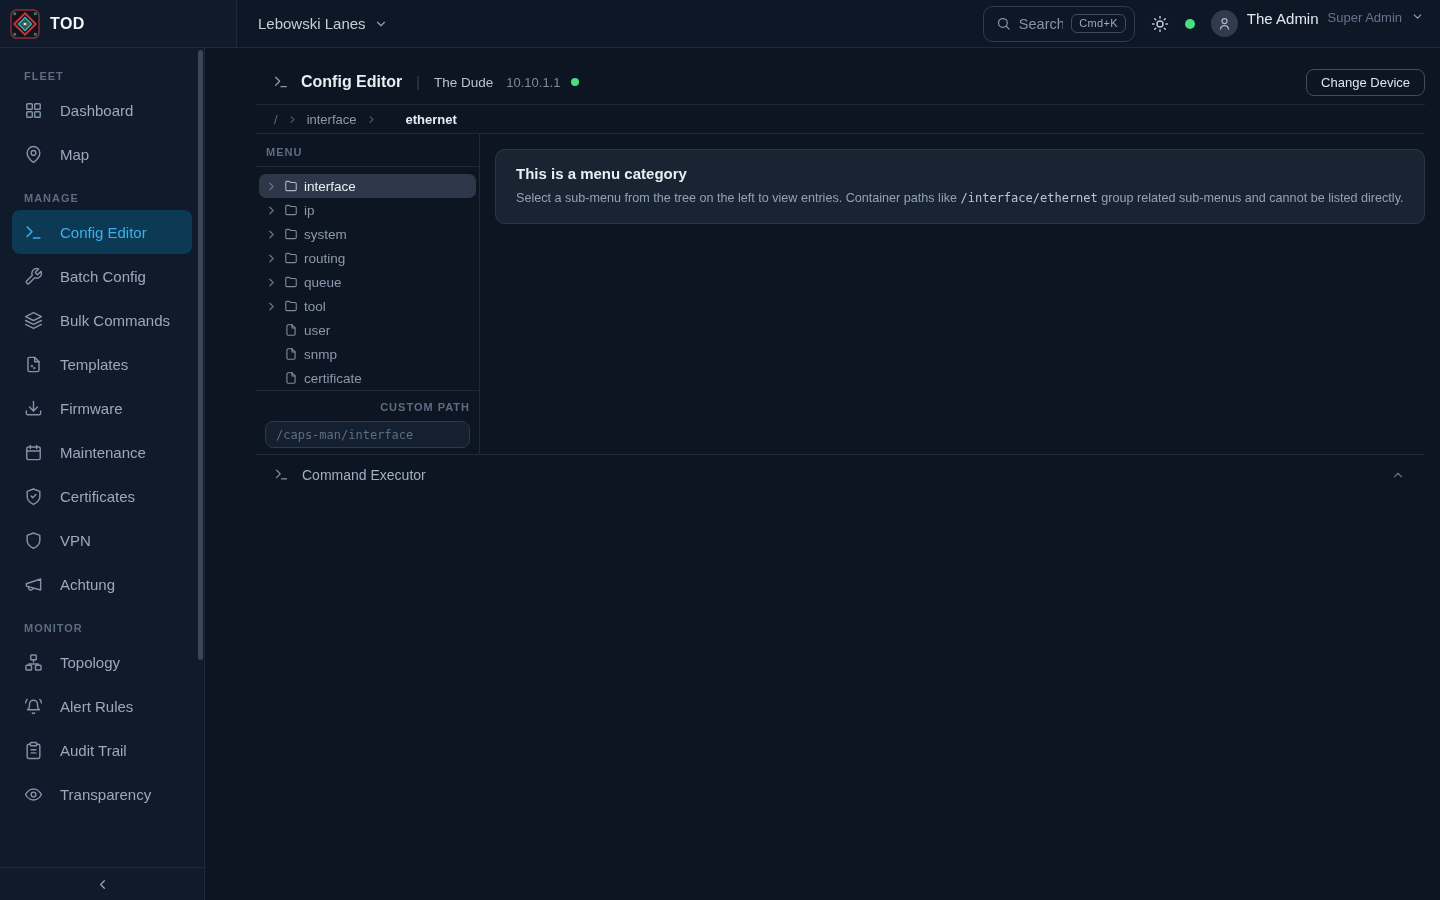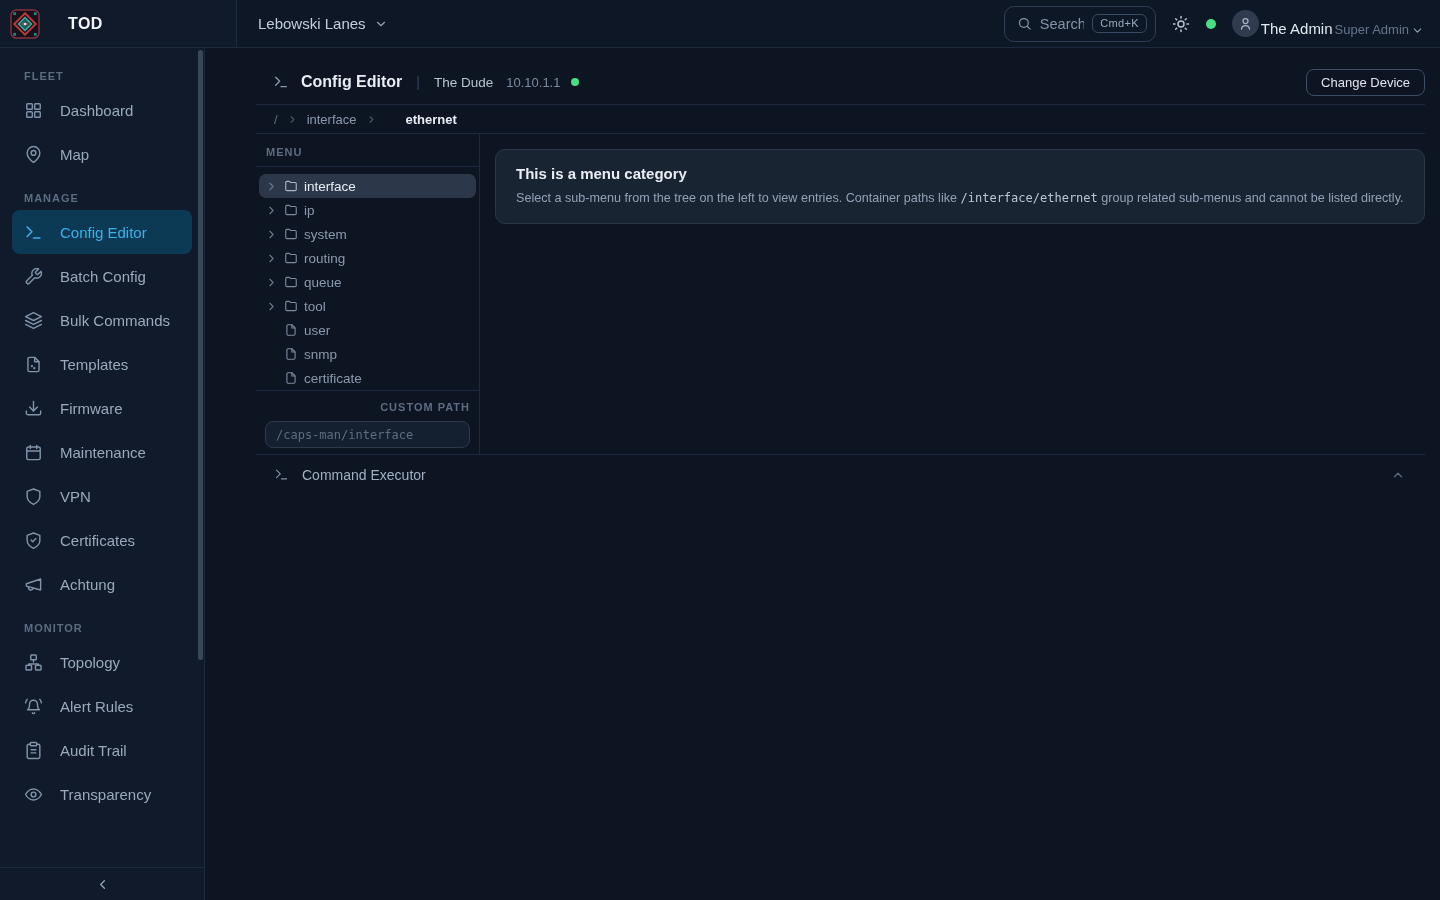--- a/index.html
+++ b/index.html
@@ -35,21 +35,21 @@
   .topbar{
     position:absolute;top:0;left:0;right:0;height:48px;
     background:var(--bg-header);
     border-bottom:1px solid var(--border);
     display:flex;align-items:center;
   }
   .topbar-left{
     width:237px;height:100%;flex:none;
     background:var(--bg-side);
     border-right:1px solid var(--border);
-    display:flex;align-items:center;gap:28px;
+    display:flex;align-items:center;gap:10px;
     padding-left:10px;
   }
   .brand-name{font-size:16px;font-weight:700;color:#f2f5f9;letter-spacing:.4px;}
   .org-switch{
     display:flex;align-items:center;gap:8px;
     margin-left:21px;font-size:15px;color:#c3cedb;cursor:pointer;
   }
   .org-switch .chev{color:#93a3b6;}
   .topbar-right{
     margin-left:auto;display:flex;align-items:center;
@@ -68,21 +68,21 @@
     font-size:14.5px;color:#c3cedb;
   }
   .searchbox input::placeholder{color:#8494a8;}
   .kbd{
     flex:none;border:1px solid #3a4a60;border-radius:6px;
     font-size:11px;color:#9aa9bc;padding:3px 7px;line-height:1;
     letter-spacing:.3px;
   }
   .theme-toggle{color:#b9c4d3;cursor:pointer;}
   .conn-dot{width:10px;height:10px;border-radius:50%;background:var(--green);}
-  .user-chip{display:flex;align-items:flex-end;gap:2px;cursor:pointer;}
+  .user-chip{display:flex;align-items:flex-start;gap:9px;cursor:pointer;}
   .avatar{
     width:27px;height:27px;border-radius:50%;
     background:#303c4e;color:#aab6c6;
     display:flex;align-items:center;justify-content:center;
   }
   .user-name{font-size:15px;color:#e2e8f0;}
   .user-role{font-size:13px;color:#64748b;}
   .user-chip .chev{color:#93a3b6;}
 
   
@@ -335,33 +335,33 @@
             <path d="M16 3v4M8 3v4M3.5 10h17"></path>
           </svg>
       </span>
       <span>Maintenance</span>
     </div>
 
     <div class="nav-item">
       <span class="nav-ic">
         <svg width="19" height="19" viewBox="0 0 24 24" fill="none" stroke="currentColor" stroke-width="1.8" stroke-linecap="round" stroke-linejoin="round">
             <path d="M12 22s8-4 8-10V5.5L12 2.5 4 5.5V12c0 6 8 10 8 10z"></path>
+            <path d="M9 11.5l2 2 4-4"></path>
+          </svg>
+      </span>
+      <span>Certificates</span>
+    </div>
+
+    <div class="nav-item">
+      <span class="nav-ic">
+        <svg width="19" height="19" viewBox="0 0 24 24" fill="none" stroke="currentColor" stroke-width="1.8" stroke-linecap="round" stroke-linejoin="round">
+            <path d="M12 22s8-4 8-10V5.5L12 2.5 4 5.5V12c0 6 8 10 8 10z"></path>
           </svg>
       </span>
       <span>VPN</span>
-    </div>
-
-    <div class="nav-item">
-      <span class="nav-ic">
-        <svg width="19" height="19" viewBox="0 0 24 24" fill="none" stroke="currentColor" stroke-width="1.8" stroke-linecap="round" stroke-linejoin="round">
-            <path d="M12 22s8-4 8-10V5.5L12 2.5 4 5.5V12c0 6 8 10 8 10z"></path>
-            <path d="M9 11.5l2 2 4-4"></path>
-          </svg>
-      </span>
-      <span>Certificates</span>
     </div>
 
     <div class="nav-item">
       <span class="nav-ic">
         <svg width="19" height="19" viewBox="0 0 24 24" fill="none" stroke="currentColor" stroke-width="1.8" stroke-linecap="round" stroke-linejoin="round">
             <path d="M3 11l18-6v14L3 14v-3z"></path>
             <path d="M11.6 16.8a3 3 0 1 1-5.8-1.6"></path>
           </svg>
       </span>
       <span>Achtung</span>

